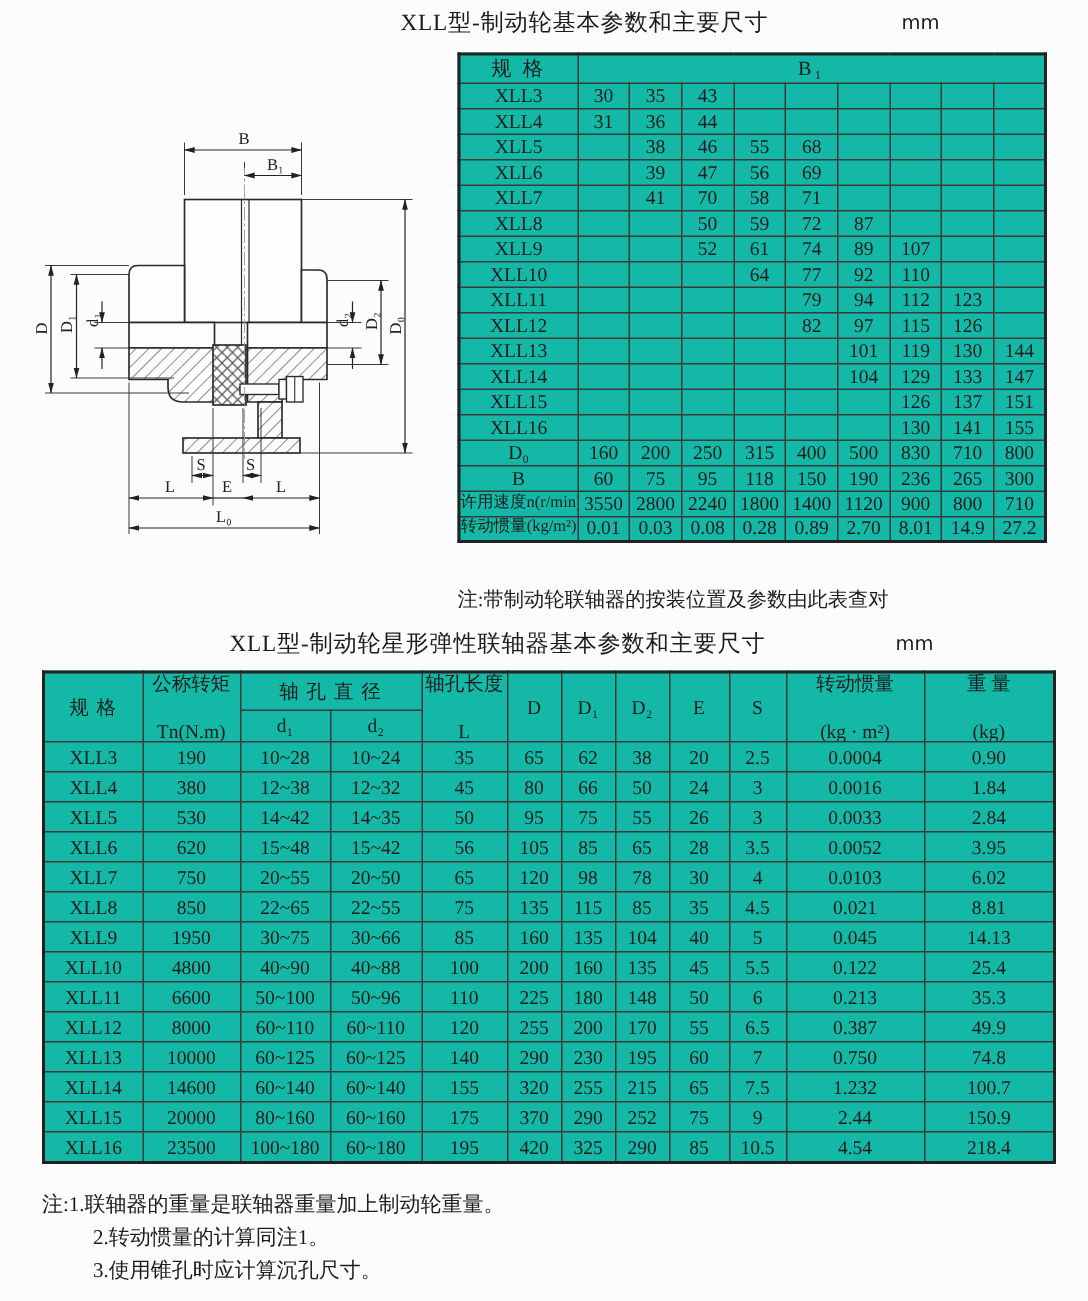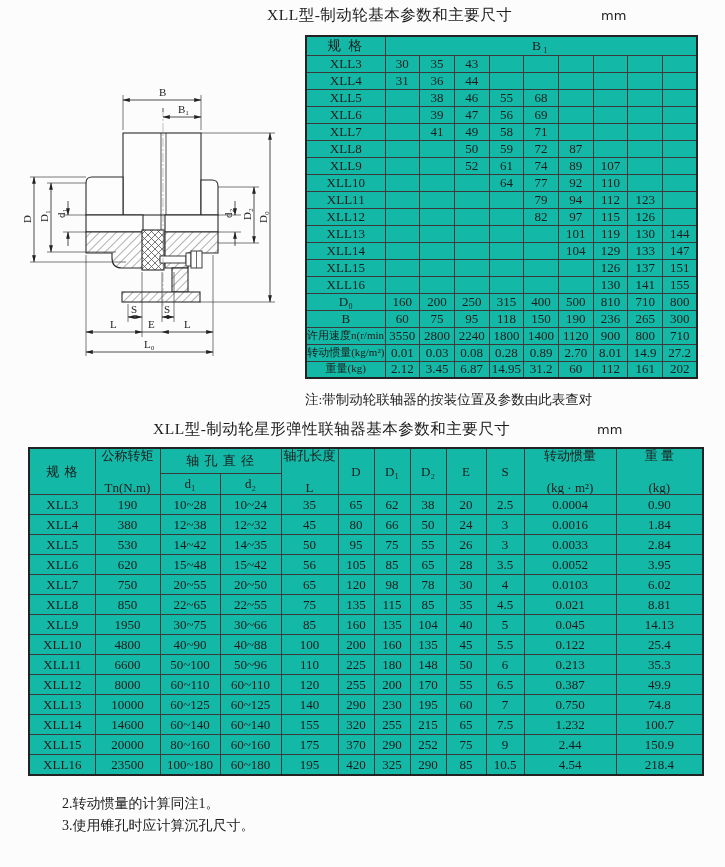--- a/index.html
+++ b/index.html
@@ -213,21 +213,21 @@
         <td>69</td>
         <td></td>
         <td></td>
         <td></td>
         <td></td>
       </tr>
       <tr>
         <td class="lbl">XLL7</td>
         <td></td>
         <td>41</td>
-        <td>49</td>
+        <td>70</td>
         <td>58</td>
         <td>71</td>
         <td></td>
         <td></td>
         <td></td>
         <td></td>
       </tr>
       <tr>
         <td class="lbl">XLL8</td>
         <td></td>
@@ -337,21 +337,21 @@
         <td>155</td>
       </tr>
       <tr>
         <td class="lbl">D₀</td>
         <td>160</td>
         <td>200</td>
         <td>250</td>
         <td>315</td>
         <td>400</td>
         <td>500</td>
-        <td>810</td>
+        <td>830</td>
         <td>710</td>
         <td>800</td>
       </tr>
       <tr>
         <td class="lbl">B</td>
         <td>60</td>
         <td>75</td>
         <td>95</td>
         <td>118</td>
         <td>150</td>
@@ -376,32 +376,20 @@
         <td class="lbl sm">转动惯量(kg/m²)</td>
         <td>0.01</td>
         <td>0.03</td>
         <td>0.08</td>
         <td>0.28</td>
         <td>0.89</td>
         <td>2.70</td>
         <td>8.01</td>
         <td>14.9</td>
         <td>27.2</td>
-      </tr>
-      <tr>
-        <td class="lbl sm">重量(kg)</td>
-        <td>2.12</td>
-        <td>3.45</td>
-        <td>6.87</td>
-        <td>14.95</td>
-        <td>31.2</td>
-        <td>60</td>
-        <td>112</td>
-        <td>161</td>
-        <td>202</td>
       </tr>
     </tbody>
 </table>
 
 <div class="abs note1" style="left:305px;top:391px;">注:带制动轮联轴器的按装位置及参数由此表查对</div>
 
 <div class="abs title" style="left:153px;top:419px;">XLL型-制动轮星形弹性联轴器基本参数和主要尺寸</div>
 <div class="abs unit" style="left:597px;top:422px;">mm</div>
 
 <table class="t2 abs" style="left:28px;top:447px;width:674px;">
@@ -644,15 +632,16 @@
         <td>290</td>
         <td>85</td>
         <td>10.5</td>
         <td>4.54</td>
         <td>218.4</td>
       </tr>
     </tbody>
 </table>
 
 <div class="abs footnotes" style="left:28px;top:793px;">
+  <div>注:1.联轴器的重量是联轴器重量加上制动轮重量。</div>
   <div class="indent">2.转动惯量的计算同注1。</div>
   <div class="indent">3.使用锥孔时应计算沉孔尺寸。</div>
 </div>
 
 </body></html>

